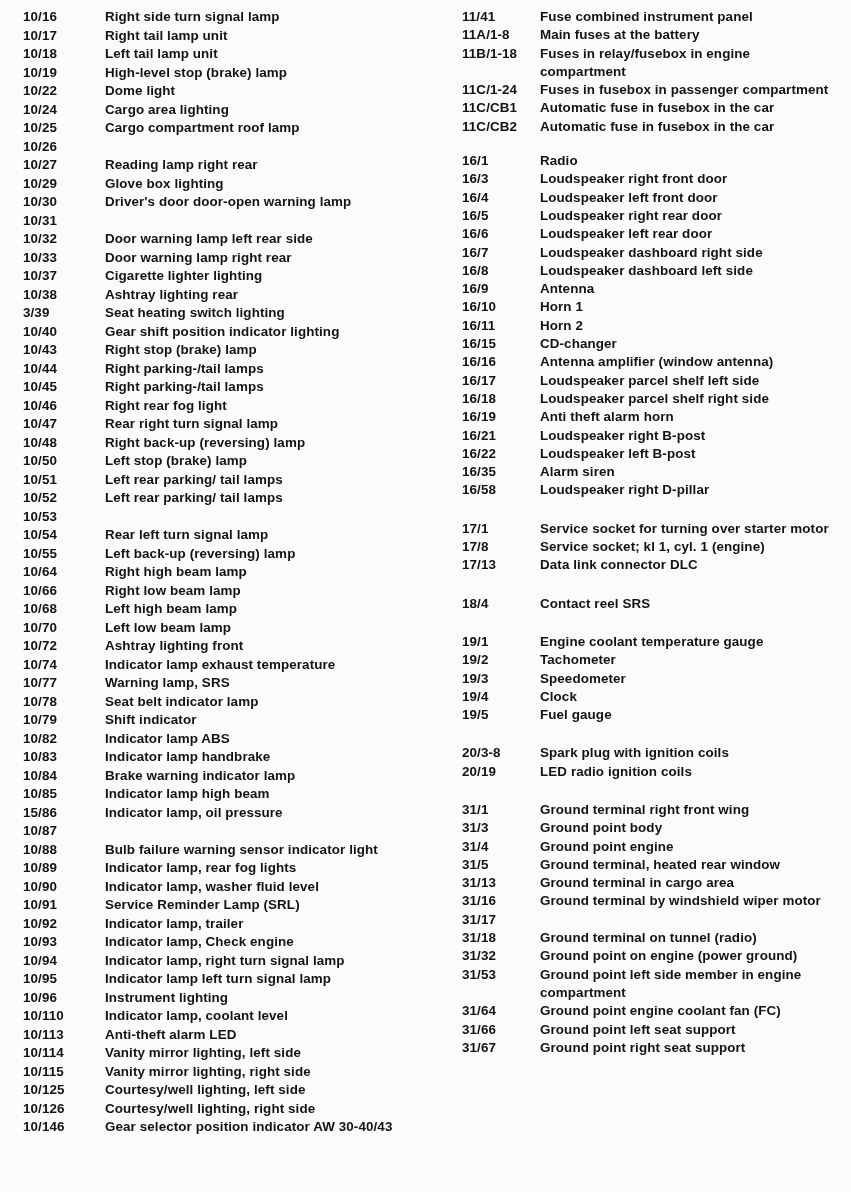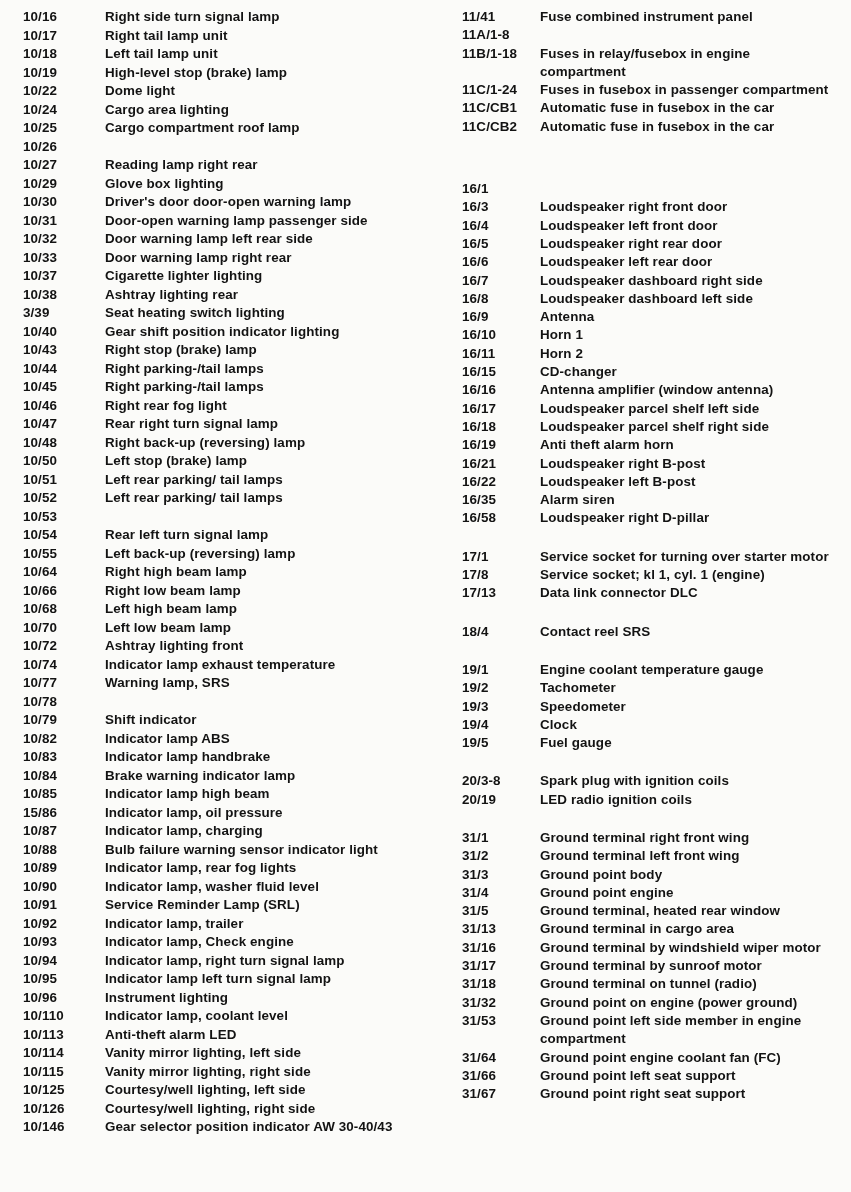--- a/index.html
+++ b/index.html
@@ -32,21 +32,21 @@
     width: 425px;
   }
   #right-column {
     left: 462px;
     width: 388px;
   }
   .group {
     margin: 0 0 20px 0;
   }
   #right-column .group:first-child {
-    margin-bottom: 44px;
+    margin-bottom: 16px;
   }
   .column .group:last-child {
     margin-bottom: 0;
   }
   .row {
     display: flex;
     align-items: flex-start;
   }
   #left-column .row { line-height: 18.5px; }
   #right-column .row { line-height: 18.3px; }
@@ -104,21 +104,20 @@
         <div class="row">
           <span class="code">10/29</span>
           <span class="desc">Glove box lighting</span>
         </div>
         <div class="row">
           <span class="code">10/30</span>
           <span class="desc">Driver's door door-open warning lamp</span>
         </div>
         <div class="row">
           <span class="code">10/31</span>
-          <span class="desc">Door-open warning lamp passenger side</span>
         </div>
         <div class="row">
           <span class="code">10/32</span>
           <span class="desc">Door warning lamp left rear side</span>
         </div>
         <div class="row">
           <span class="code">10/33</span>
           <span class="desc">Door warning lamp right rear</span>
         </div>
         <div class="row">
@@ -207,20 +206,21 @@
         <div class="row">
           <span class="code">10/74</span>
           <span class="desc">Indicator lamp exhaust temperature</span>
         </div>
         <div class="row">
           <span class="code">10/77</span>
           <span class="desc">Warning lamp, SRS</span>
         </div>
         <div class="row">
           <span class="code">10/78</span>
+          <span class="desc">Seat belt indicator lamp</span>
         </div>
         <div class="row">
           <span class="code">10/79</span>
           <span class="desc">Shift indicator</span>
         </div>
         <div class="row">
           <span class="code">10/82</span>
           <span class="desc">Indicator lamp ABS</span>
         </div>
         <div class="row">
@@ -234,21 +234,20 @@
         <div class="row">
           <span class="code">10/85</span>
           <span class="desc">Indicator lamp high beam</span>
         </div>
         <div class="row">
           <span class="code">15/86</span>
           <span class="desc">Indicator lamp, oil pressure</span>
         </div>
         <div class="row">
           <span class="code">10/87</span>
-          <span class="desc">Indicator lamp, charging</span>
         </div>
         <div class="row">
           <span class="code">10/88</span>
           <span class="desc">Bulb failure warning sensor indicator light</span>
         </div>
         <div class="row">
           <span class="code">10/89</span>
           <span class="desc">Indicator lamp, rear fog lights</span>
         </div>
         <div class="row">
@@ -310,20 +309,21 @@
       </div>
     </div>
   <div class="column" id="right-column">
       <div class="group">
         <div class="row">
           <span class="code">11/41</span>
           <span class="desc">Fuse combined instrument panel</span>
         </div>
         <div class="row">
           <span class="code">11A/1-8</span>
+          <span class="desc">Main fuses at the battery</span>
         </div>
         <div class="row">
           <span class="code">11B/1-18</span>
           <span class="desc">Fuses in relay/fusebox in engine
 compartment</span>
         </div>
         <div class="row">
           <span class="code">11C/1-24</span>
           <span class="desc">Fuses in fusebox in passenger compartment</span>
         </div>
@@ -332,20 +332,21 @@
           <span class="desc">Automatic fuse in fusebox in the car</span>
         </div>
         <div class="row">
           <span class="code">11C/CB2</span>
           <span class="desc">Automatic fuse in fusebox in the car</span>
         </div>
       </div>
       <div class="group">
         <div class="row">
           <span class="code">16/1</span>
+          <span class="desc">Radio</span>
         </div>
         <div class="row">
           <span class="code">16/3</span>
           <span class="desc">Loudspeaker right front door</span>
         </div>
         <div class="row">
           <span class="code">16/4</span>
           <span class="desc">Loudspeaker left front door</span>
         </div>
         <div class="row">
@@ -464,24 +465,20 @@
           <span class="code">20/19</span>
           <span class="desc">LED radio ignition coils</span>
         </div>
       </div>
       <div class="group">
         <div class="row">
           <span class="code">31/1</span>
           <span class="desc">Ground terminal right front wing</span>
         </div>
         <div class="row">
-          <span class="code">31/2</span>
-          <span class="desc">Ground terminal left front wing</span>
-        </div>
-        <div class="row">
           <span class="code">31/3</span>
           <span class="desc">Ground point body</span>
         </div>
         <div class="row">
           <span class="code">31/4</span>
           <span class="desc">Ground point engine</span>
         </div>
         <div class="row">
           <span class="code">31/5</span>
           <span class="desc">Ground terminal, heated rear window</span>
@@ -489,21 +486,20 @@
         <div class="row">
           <span class="code">31/13</span>
           <span class="desc">Ground terminal in cargo area</span>
         </div>
         <div class="row">
           <span class="code">31/16</span>
           <span class="desc">Ground terminal by windshield wiper motor</span>
         </div>
         <div class="row">
           <span class="code">31/17</span>
-          <span class="desc">Ground terminal by sunroof motor</span>
         </div>
         <div class="row">
           <span class="code">31/18</span>
           <span class="desc">Ground terminal on tunnel (radio)</span>
         </div>
         <div class="row">
           <span class="code">31/32</span>
           <span class="desc">Ground point on engine (power ground)</span>
         </div>
         <div class="row">

